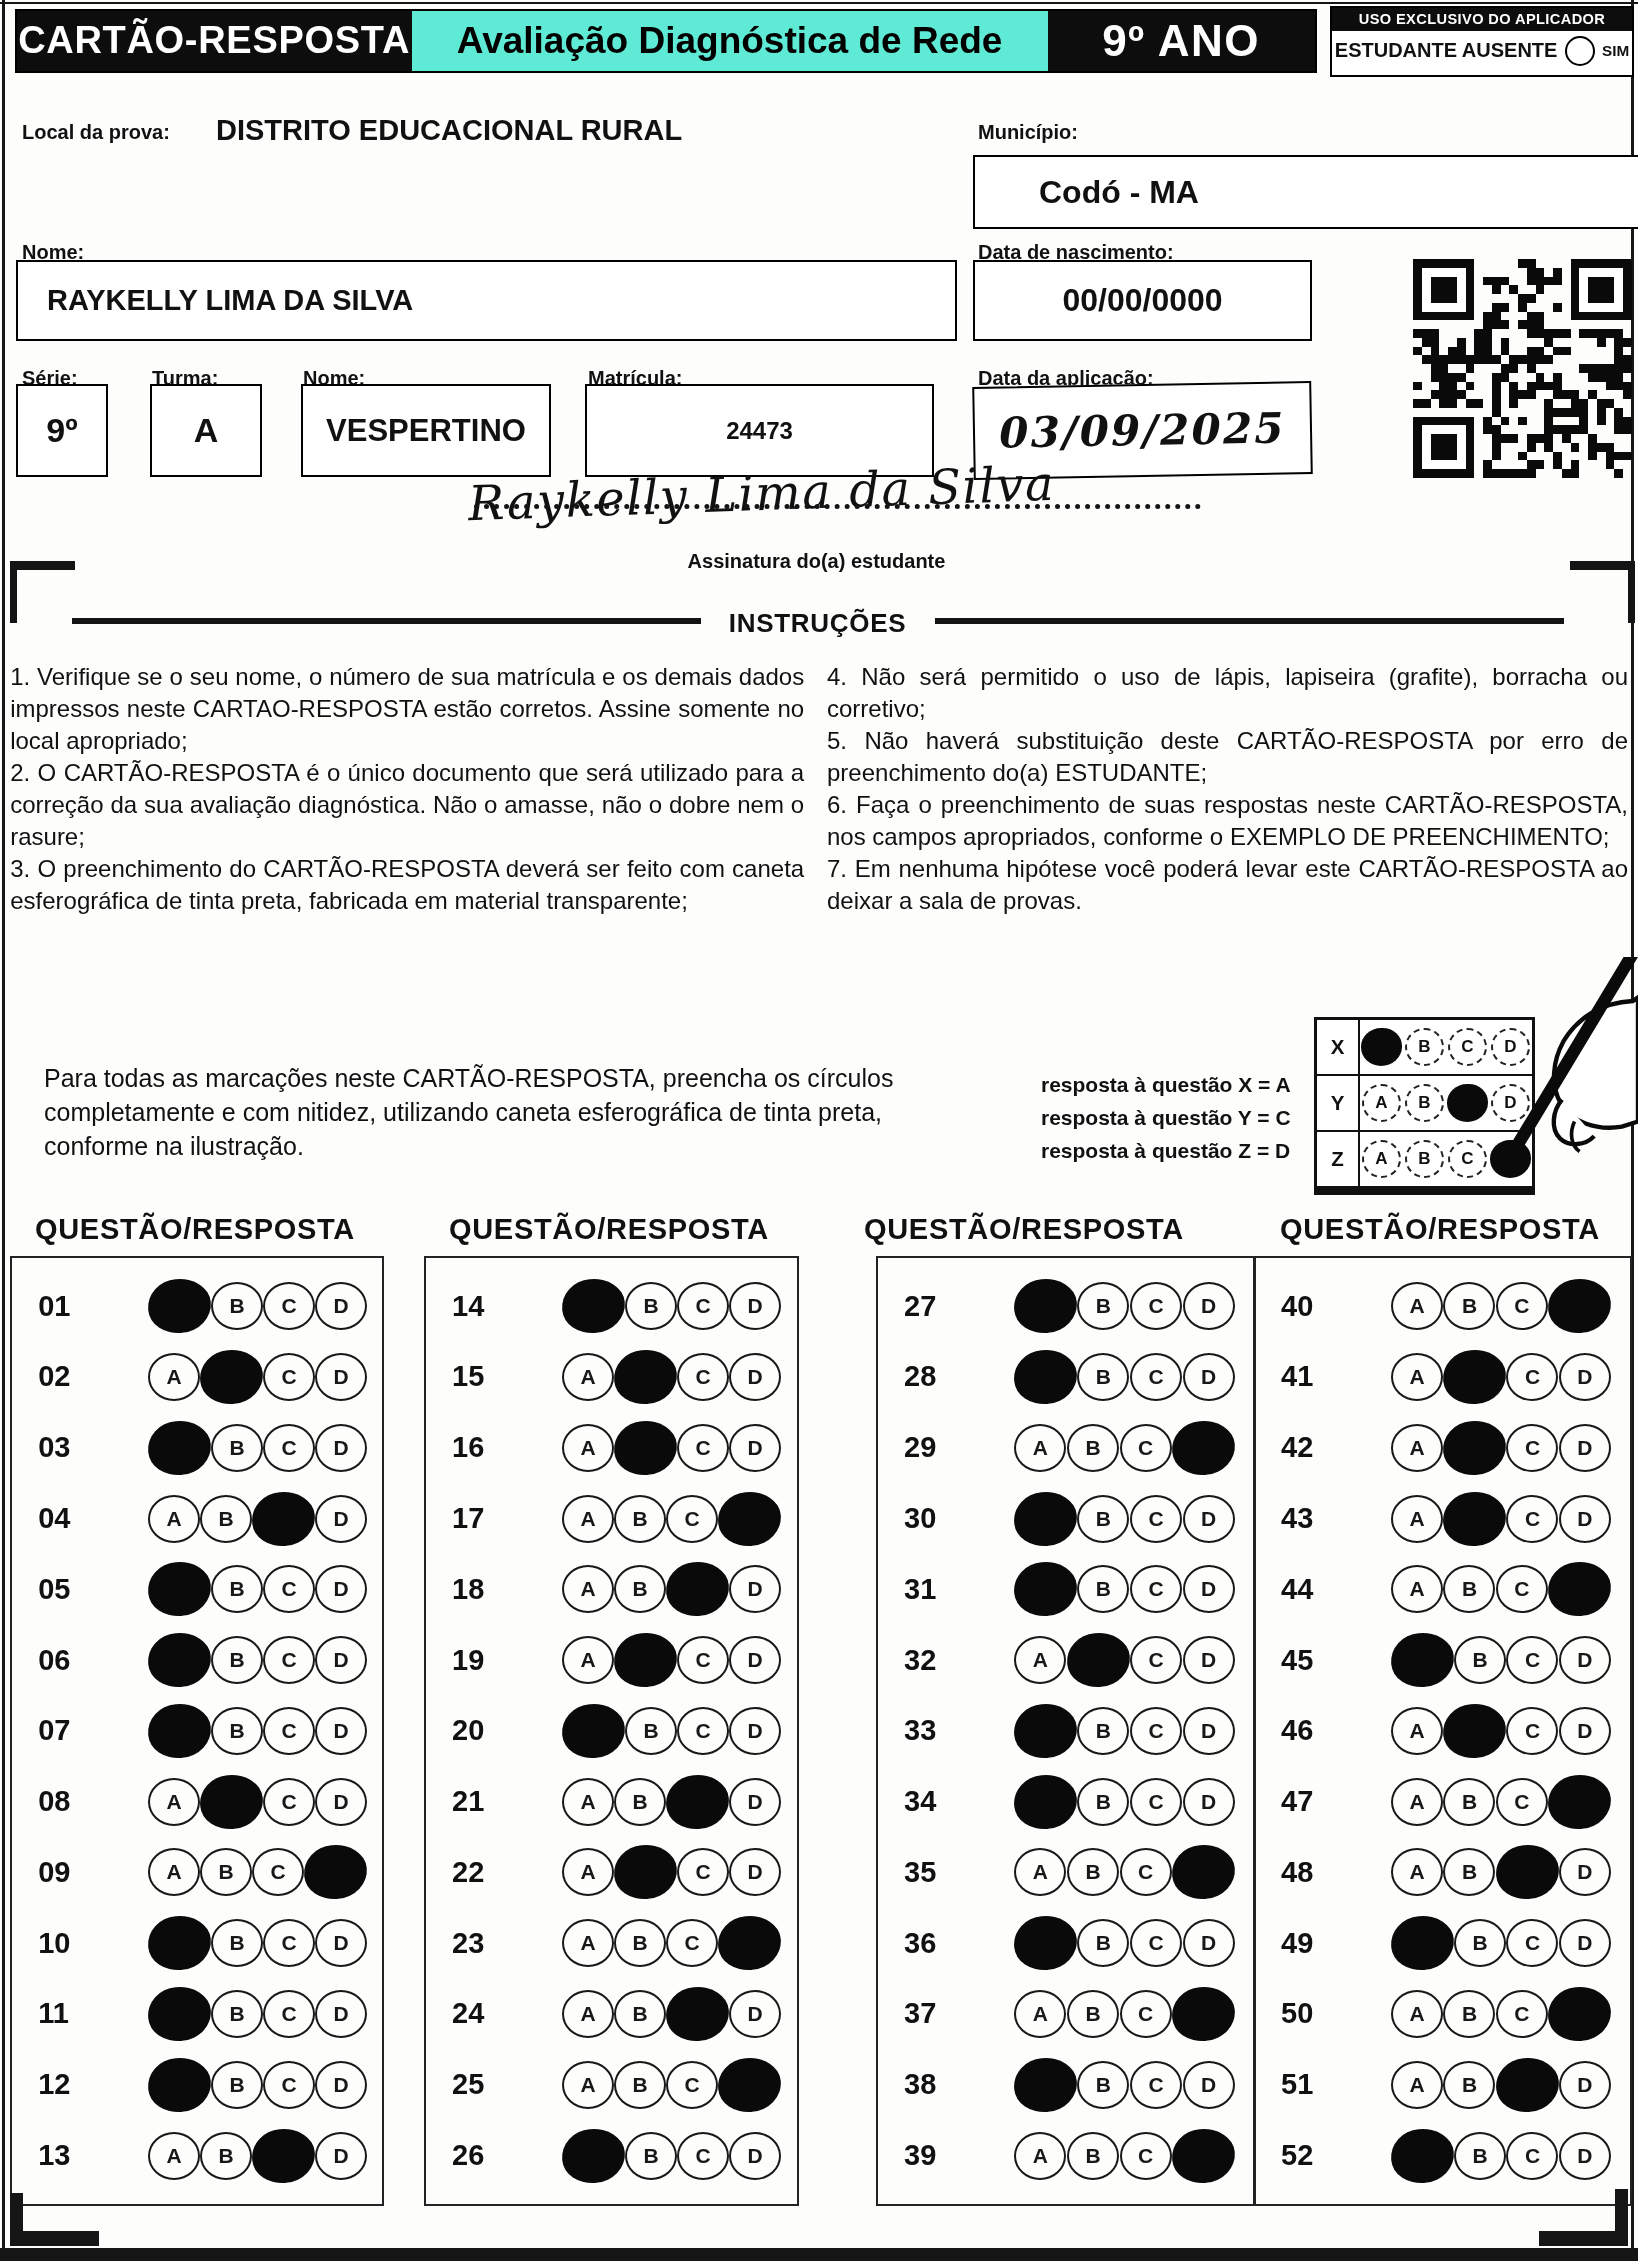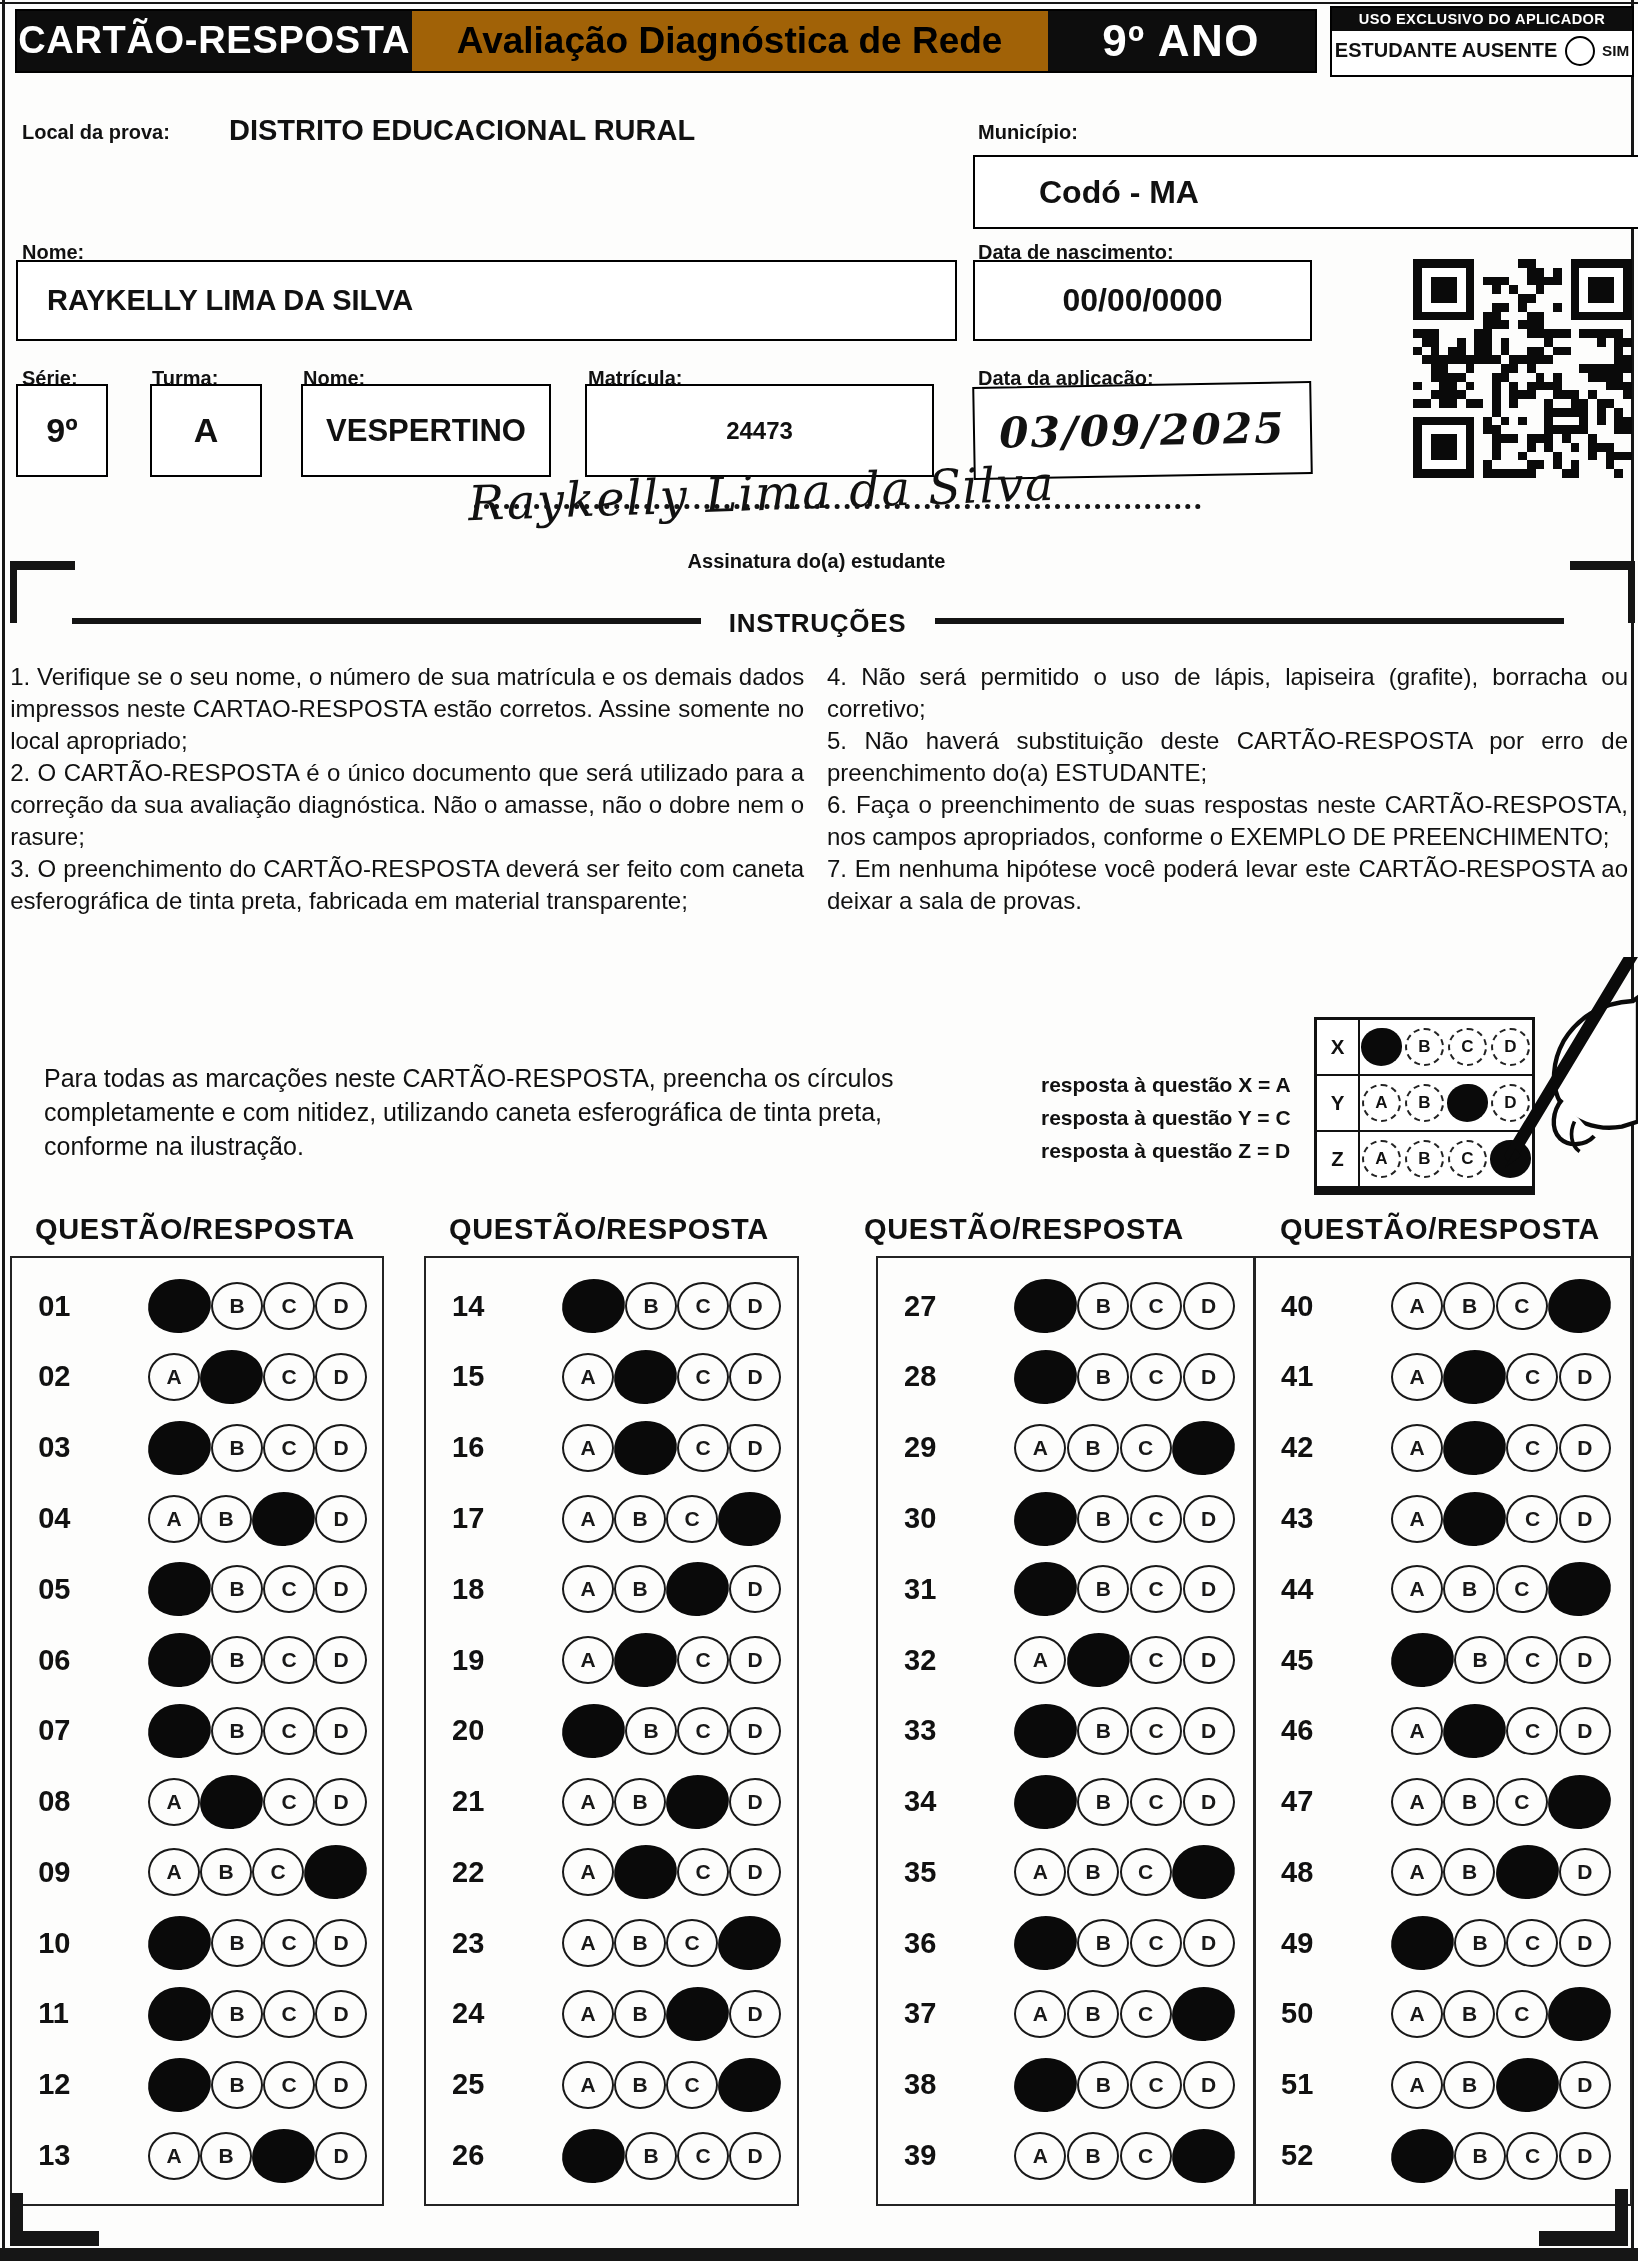--- a/index.html
+++ b/index.html
@@ -5,21 +5,21 @@
   html,body{margin:0;padding:0;background:#e8e8e8;}
   #page{position:relative;width:1639px;height:2261px;background:#fdfdfc;
         font-family:"Liberation Sans",sans-serif;color:#111;overflow:hidden;}
   .abs{position:absolute;}
   
   .edge{background:#161616;}
   
   .hdr-band{left:14.6px;top:8.8px;width:1298px;height:60px;display:flex;border:2.2px solid #000;}
   .hdr-black{background:#0d0d0d;color:#fff;display:flex;align-items:center;justify-content:center;}
   .hdr-title{flex:0 0 395px;font-size:38px;font-weight:bold;letter-spacing:0.7px;}
-  .hdr-exam{flex:1;background:#a16207;color:#000;display:flex;align-items:center;justify-content:center;
+  .hdr-exam{flex:1;background:#5eead4;color:#000;display:flex;align-items:center;justify-content:center;
             font-size:37px;font-weight:bold;}
   .hdr-grade{flex:0 0 267px;font-size:44px;font-weight:bold;letter-spacing:1.5px;}
   .applicator{left:1330px;top:5.8px;width:300px;height:67px;border:2.9px solid #000;background:#fff;}
   .applicator .bar{background:#0d0d0d;color:#fff;font-size:14.6px;font-weight:bold;text-align:center;
                    height:23.4px;line-height:23.4px;letter-spacing:0.4px;}
   .applicator .body{display:flex;align-items:center;justify-content:center;gap:7.3px;height:39px;}
   .applicator .lbl{font-size:20px;font-weight:bold;}
   .circle-empty{width:26px;height:26px;border:2.9px solid #000;border-radius:50%;background:#fff;}
   .applicator .sim{font-size:15.3px;font-weight:bold;}
   
@@ -75,21 +75,21 @@
   <div class="abs applicator">
     <div class="bar">USO EXCLUSIVO DO APLICADOR</div>
     <div class="body">
       <span class="lbl">ESTUDANTE AUSENTE</span>
       <span class="circle-empty"></span>
       <span class="sim">SIM</span>
     </div>
   </div>
 
   <div class="abs flabel" style="left:22px;top:121px;">Local da prova:</div>
-  <div class="abs big-center" style="left:229px;top:114px;">DISTRITO EDUCACIONAL RURAL</div>
+  <div class="abs big-center" style="left:216px;top:114px;">DISTRITO EDUCACIONAL RURAL</div>
   <div class="abs flabel" style="left:978px;top:121px;">Município:</div>
 
   <div class="abs fbox" style="left:973px;top:155px;width:652px;height:70px;font-size:32px;padding-left:64px;">
     <span>Codó - MA</span>
   </div>
 
   <div class="abs flabel" style="left:22px;top:241px;">Nome:</div>
   <div class="abs fbox" style="left:16px;top:260px;width:908px;height:77px;font-size:29px;padding-left:29px;">
     <span>RAYKELLY LIMA DA SILVA</span>
   </div>

